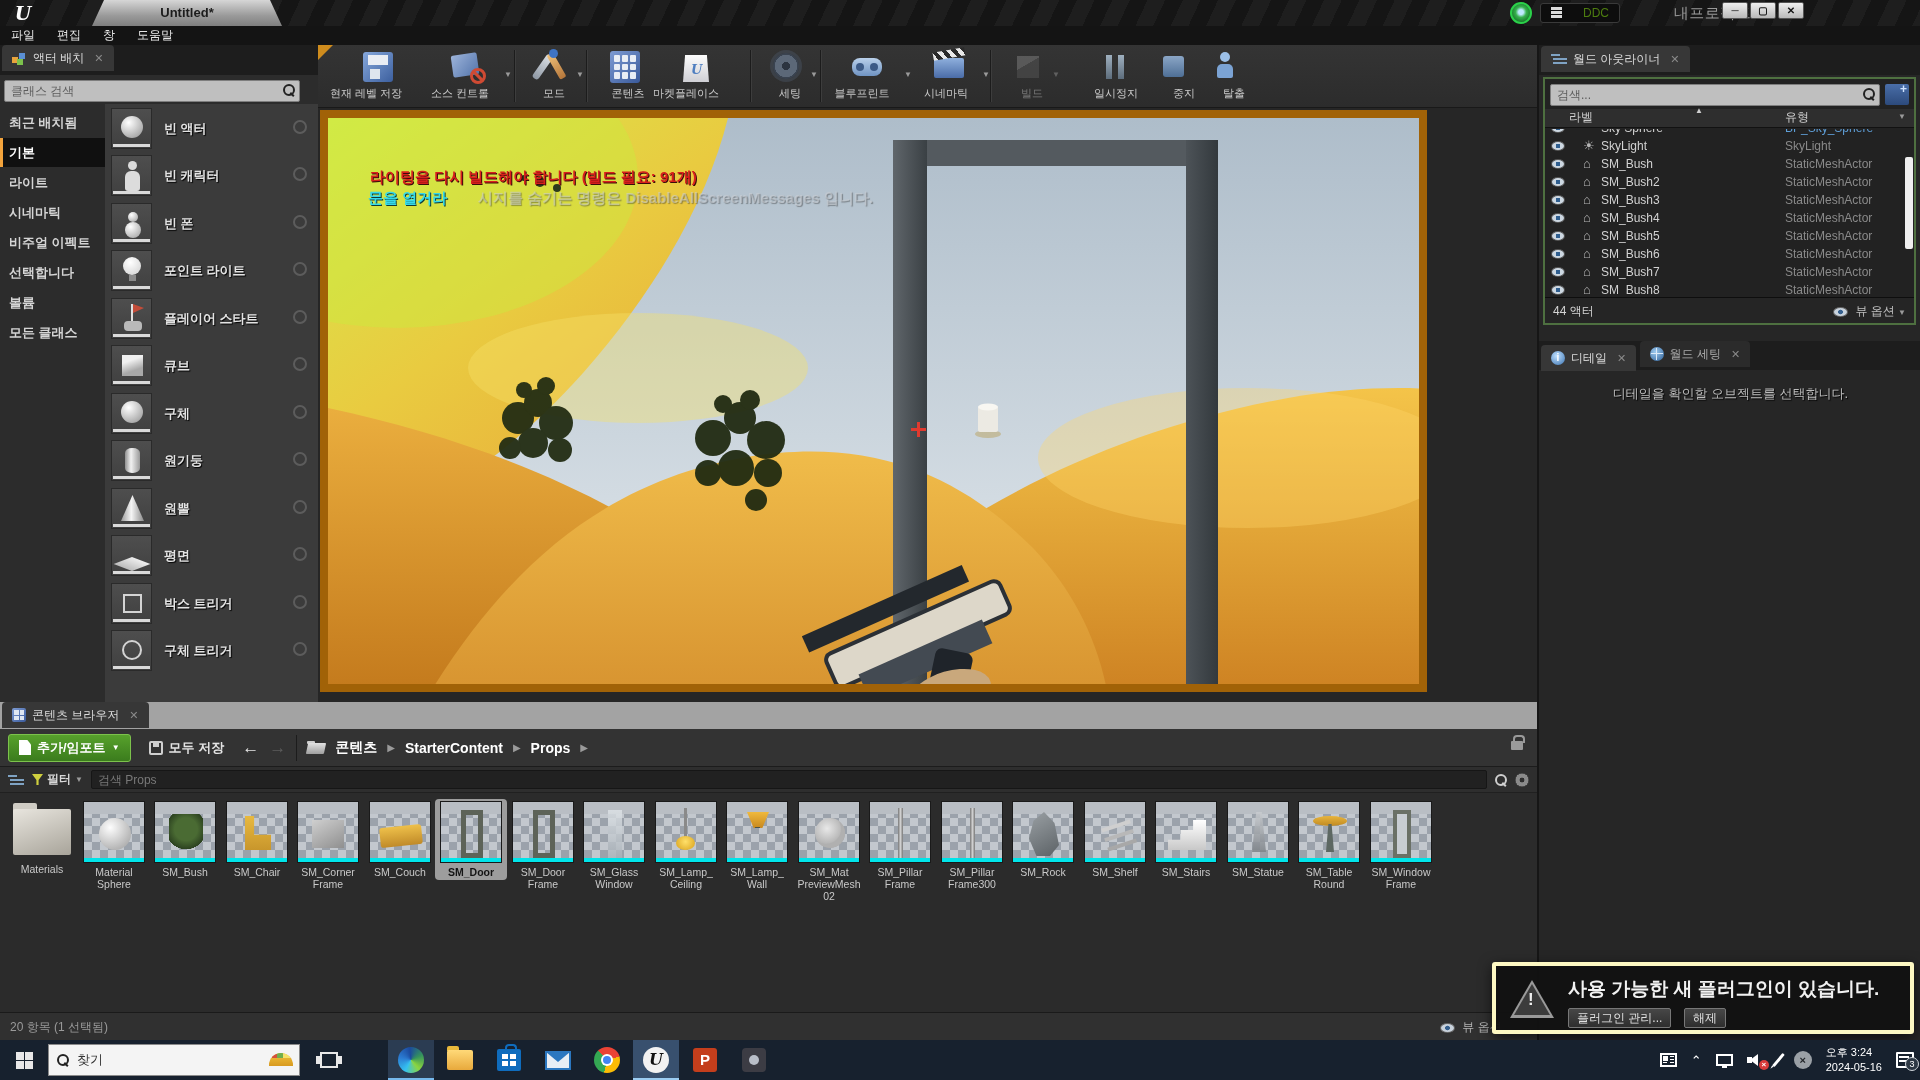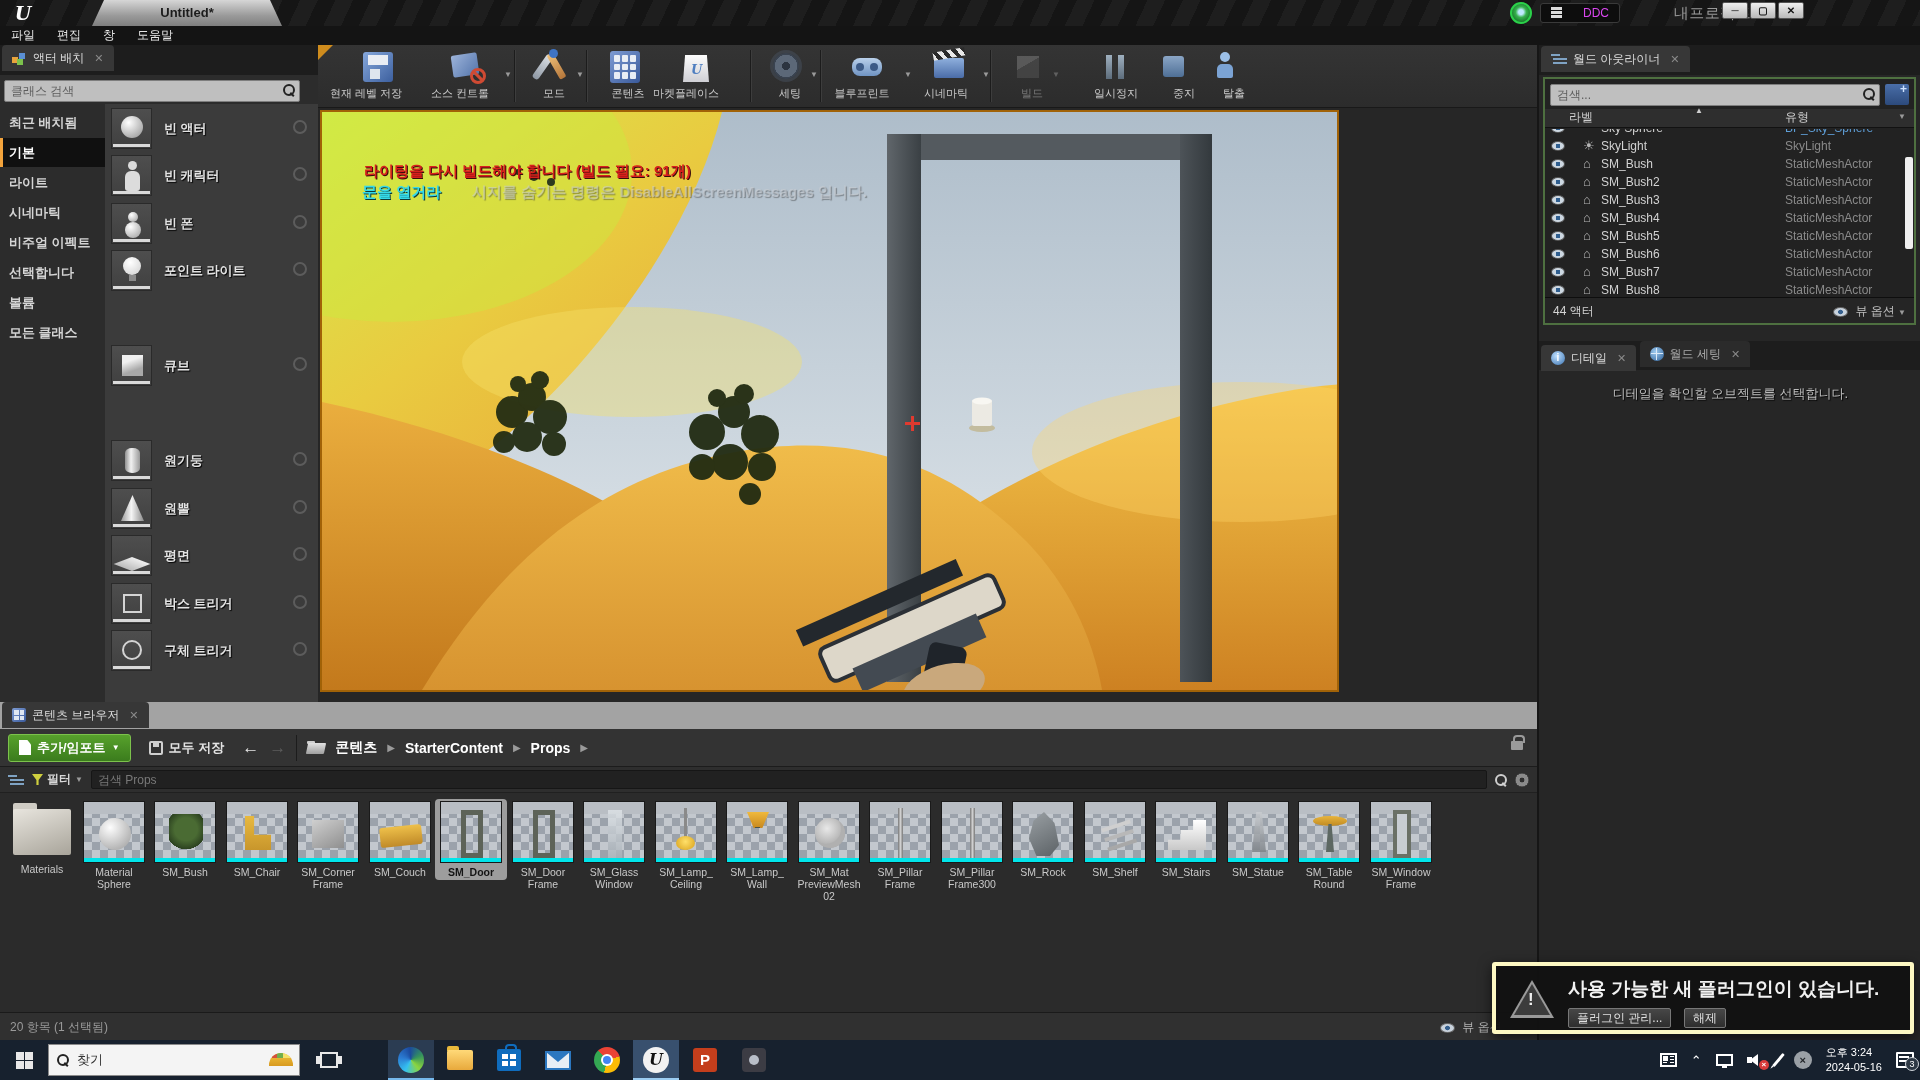--- a/index.html
+++ b/index.html
@@ -11,21 +11,21 @@
   .titlebar{position:absolute;left:0;top:0;width:1920px;height:26px;
     background:repeating-linear-gradient(115deg,#151515 0 16px,#1e1e1e 16px 32px);}
   .ue-logo{position:absolute;left:8px;top:1px;width:30px;height:24px;color:#fff;
     font-family:"DejaVu Serif",serif;font-style:italic;font-weight:bold;font-size:19px;line-height:24px;text-align:center}
   .level-tab{position:absolute;left:92px;top:0;width:190px;height:26px;
     background:linear-gradient(#d6d6d6,#9a9a9a 60%,#7f7f7f);color:#1c1c1c;
     clip-path:polygon(12px 0,calc(100% - 12px) 0,100% 100%,0 100%);
     text-align:center;line-height:26px;font-size:13px;font-weight:bold}
   .ddc-zone{position:absolute;top:2px;height:22px;display:flex;align-items:center;gap:8px}
   .health-icon{width:22px;height:22px;border-radius:50%;background:radial-gradient(circle at 50% 45%,#bfe9ff 0 18%,#37b24d 40%,#0c5e1e 90%);border:2px solid #2bd14a}
-  .ddc-btn{height:20px;padding:0 10px;background:#0d0d0d;border:1px solid #3a3a3a;border-radius:3px;color:#d946ef;font-size:12px;display:flex;align-items:center;gap:21px}
+  .ddc-btn{height:20px;padding:0 10px;background:#0d0d0d;border:1px solid #3a3a3a;border-radius:3px;color:#4d7c0f;font-size:12px;display:flex;align-items:center;gap:21px}
   .srv-icon{width:11px;height:12px;display:flex;flex-direction:column;gap:1px}
   .srv-icon i{display:block;height:3px;background:#dcdcdc}
   .proj-name{color:#9a9a9a;font-size:15px;letter-spacing:.5px}
   .winbtns{position:absolute;right:116px;top:2px;display:flex;gap:2px}
   .winbtn{width:26px;height:17px;background:linear-gradient(#efefef,#b9b9b9);border:1px solid #555;border-radius:2px;
     color:#111;font-size:10px;line-height:15px;text-align:center;font-weight:bold}
 
   
   .menubar{position:absolute;left:0;top:26px;width:1920px;height:19px;background:#141414;display:flex;align-items:center}
   .menu-item{padding:0 11px;color:#e6e6e6;font-size:12px}
@@ -106,21 +106,21 @@
   .ic-cube{position:absolute;left:7px;top:8px;width:22px;height:22px;background:linear-gradient(150deg,#8a8a8a 40%,#5a5a5a 41%)}
   .ic-pause{position:absolute;left:9px;top:7px;width:18px;height:24px}
   .ic-pause::before,.ic-pause::after{content:"";position:absolute;top:0;width:6px;height:24px;background:linear-gradient(#9fb0bf,#5d6d7c)}
   .ic-pause::before{left:0}.ic-pause::after{right:0}
   .ic-stop{position:absolute;left:8px;top:8px;width:21px;height:21px;border-radius:3px;background:linear-gradient(#8ba6c6,#4e6f96)}
   .ic-eject{position:absolute;left:9px;top:4px;width:18px;height:30px}
   .ic-eject::before{content:"";position:absolute;left:4px;top:0;width:10px;height:10px;border-radius:50%;background:#9cc0e8}
   .ic-eject::after{content:"";position:absolute;left:1px;top:12px;width:16px;height:14px;border-radius:5px 5px 2px 2px;background:#7ba3d4}
 
   
-  .viewport{position:absolute;left:320px;top:110px;width:1019px;height:582px;border:2px solid #a16207;background:#cdd6dd;overflow:hidden}
+  .viewport{position:absolute;left:320px;top:110px;width:1107px;height:582px;border:8px solid #a16207;background:#cdd6dd;overflow:hidden}
   .vp-msg1{position:absolute;left:42px;top:50px;font-size:15px;font-weight:bold;color:#d8201c;text-shadow:1px 1px 0 #3a0c0c;white-space:nowrap}
   .vp-msg-gray{position:absolute;left:150px;top:71px;font-size:15px;font-weight:bold;color:rgba(205,210,215,.55);text-shadow:1px 1px 1px rgba(40,40,40,.4);white-space:nowrap}
   .vp-msg-cyan{position:absolute;left:40px;top:71px;font-size:15px;font-weight:bold;color:#35d9e8;text-shadow:1px 1px 0 #0c3a3a;white-space:nowrap}
 
   
   .right-panel{position:absolute;left:1537px;top:45px;width:383px;height:995px;background:#262626;border-left:2px solid #161616}
   .outliner-box{position:absolute;left:4px;top:32px;width:373px;height:248px;border:2px solid #4e7040;background:#222}
   .osearch{position:absolute;left:5px;top:5px;width:330px;height:21px}
   .ofolderbtn{position:absolute;right:5px;top:5px;width:24px;height:21px;border-radius:2px;background:linear-gradient(#4a6ea8,#2c4a7c)}
   .ofolderbtn::before{content:"+";position:absolute;right:2px;top:-2px;color:#cfe2ff;font-weight:bold}
@@ -350,26 +350,44 @@
     </div>
     <div class="pitem" style="top:146px">
       <div class="ptile">
           <div class="shape sh-bulb"></div>
           <div class="shape sh-bulbbase"></div>
           <div class="pfloor"></div>
         </div>
       <div class="plabel">포인트 라이트</div>
         <div class="pinfo"></div>
     </div>
+    <div class="pitem" style="top:194px">
+      <div class="ptile">
+          <div class="shape sh-flagpole"></div>
+          <div class="shape sh-flag"></div>
+          <div class="shape sh-pad"></div>
+          <div class="pfloor"></div>
+        </div>
+      <div class="plabel">플레이어 스타트</div>
+        <div class="pinfo"></div>
+    </div>
     <div class="pitem" style="top:241px">
       <div class="ptile">
           <div class="shape sh-cube"></div>
           <div class="pfloor"></div>
         </div>
       <div class="plabel">큐브</div>
+        <div class="pinfo"></div>
+    </div>
+    <div class="pitem" style="top:289px">
+      <div class="ptile">
+          <div class="shape sh-sphere"></div>
+          <div class="pfloor"></div>
+        </div>
+      <div class="plabel">구체</div>
         <div class="pinfo"></div>
     </div>
     <div class="pitem" style="top:336px">
       <div class="ptile">
           <div class="shape sh-cyl"></div>
           <div class="pfloor"></div>
         </div>
       <div class="plabel">원기둥</div>
         <div class="pinfo"></div>
     </div>

